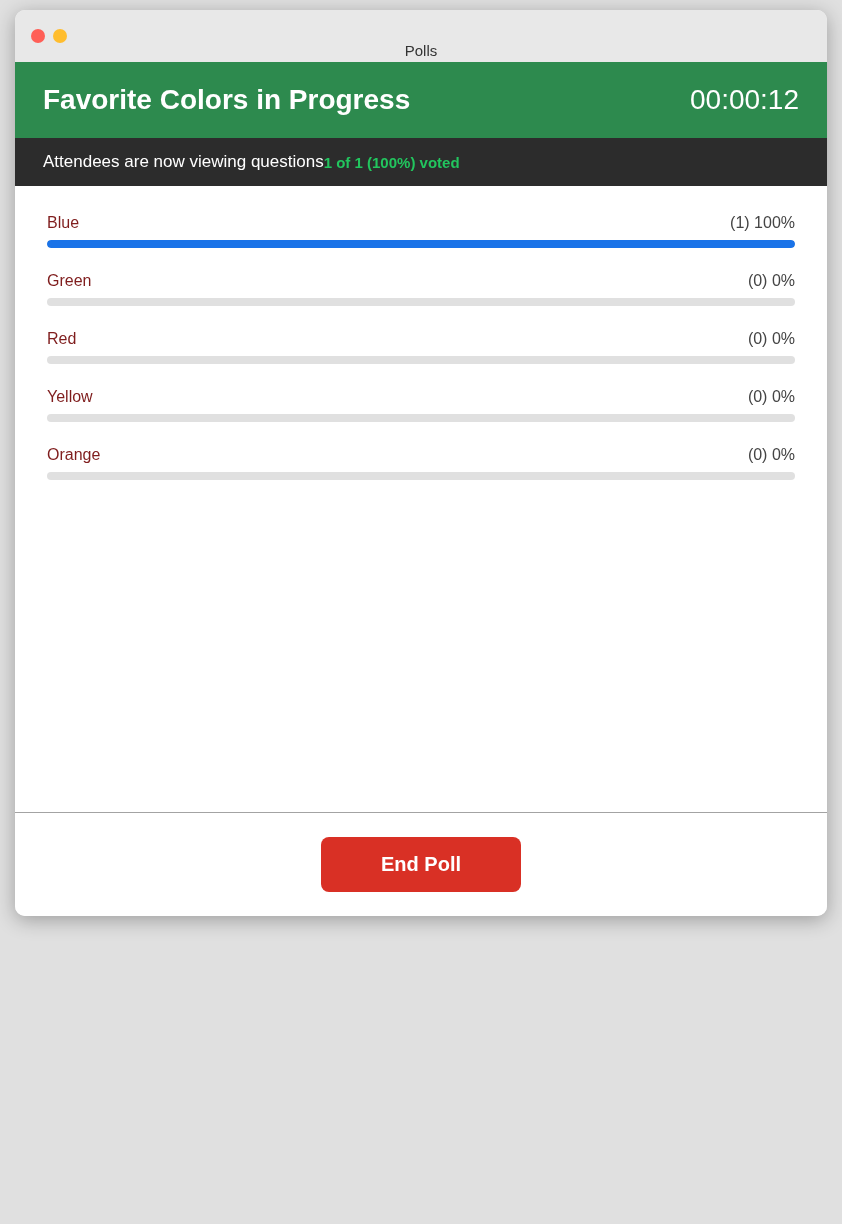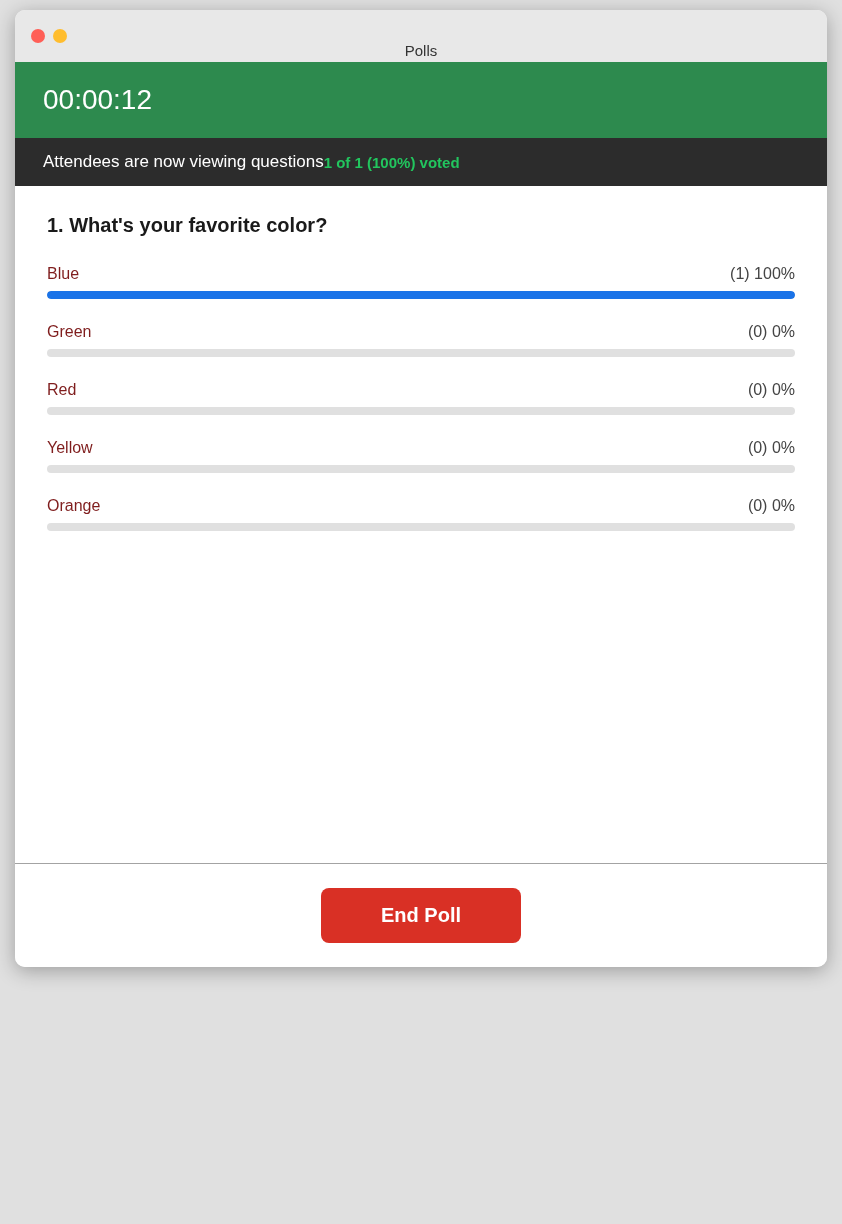--- a/index.html
+++ b/index.html
@@ -184,30 +184,30 @@
 
   <div class="title-bar">
     <div class="traffic-lights">
       <div class="traffic-light tl-close"></div>
       <div class="traffic-light tl-minimize"></div>
     </div>
     <span class="title-bar-title">Polls</span>
   </div>
 
   <div class="poll-header">
+    <span class="poll-title">Favorite Colors in Progress</span>
     <span class="poll-timer">00:00:12</span>
   </div>
 
   <div class="status-bar">
     <span class="status-text">Attendees are now viewing questions</span>
     <span class="vote-count">1 of 1 (100%) voted</span>
   </div>
 
   <div class="main-content">
-    <div class="question-title">1. What's your favorite color?</div>
 
     <div id="answers-container">
         <div class="answer-item">
       <div class="answer-header">
         <span class="answer-label">Blue</span>
         <span class="answer-stat">(1) 100%</span>
       </div>
       <div class="progress-bar-bg">
         <div class="progress-bar-fill fill-blue" style="width: 100%"></div>
       </div>

